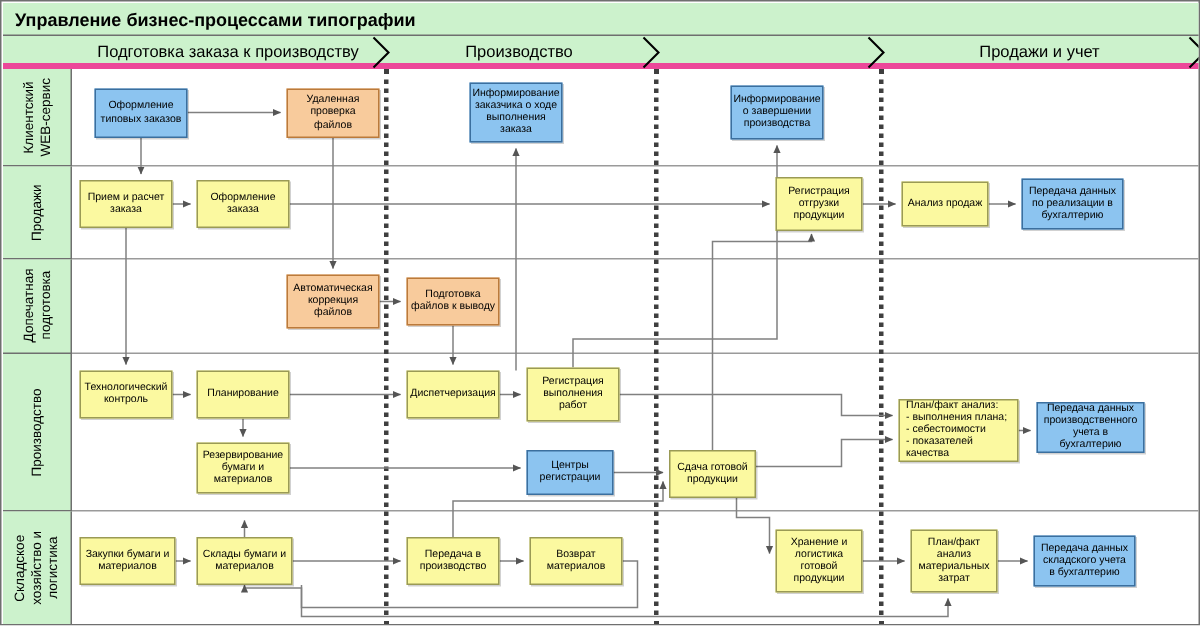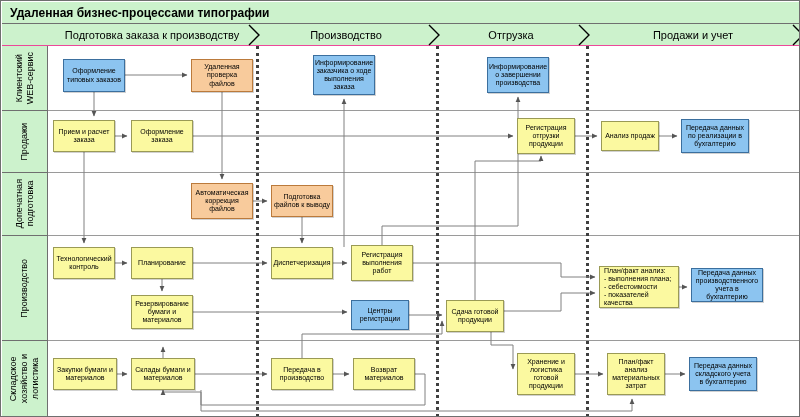--- a/index.html
+++ b/index.html
@@ -13,21 +13,21 @@
     position:absolute;left:1px;top:1px;width:798px;height:22px;
     background:#ccf2cc;border-bottom:1px solid #6f6f6f;box-sizing:border-box;
     display:flex;align-items:center;
   }
   #title-bar .txt{
     font-size:12px;font-weight:bold;color:#000;padding-left:8px;letter-spacing:0;
   }
   
   #phase-band{
     position:absolute;left:1px;top:23px;width:798px;height:22px;
-    background:#ccf2cc;border-bottom:1px solid #ec4899;box-sizing:border-box;
+    background:#ccf2cc;border-bottom:4px solid #ec4899;box-sizing:border-box;
   }
   .phase{
     position:absolute;top:0;height:22px;
     display:flex;align-items:center;justify-content:center;
     font-size:11px;color:#000;box-sizing:border-box;
   }
   .chev{
     position:absolute;top:0;width:14px;height:22px;overflow:hidden;
   }
   .chev svg{display:block;}
@@ -66,37 +66,36 @@
   .node.left  {justify-content:flex-start;text-align:left;padding-left:4px;}
   
   #wires{position:absolute;left:0;top:0;width:800px;height:417px;pointer-events:none;}
 </style>
 </head>
 <body>
 
 <div id="root">
 
   <div id="title-bar">
-    <div class="txt">Удаленная бизнес-процессами типографии</div>
+    <div class="txt">Управление бизнес-процессами типографии</div>
   </div>
 
   <div id="phase-band">
       <div class="phase" style="left: 46px; width: 208px;">Подготовка заказа к производству</div>
       <div class="chev" style="left: 246px;">
         <svg width="14" height="22">
           <path d="M1,1 L11,11 L1,21" fill="none" stroke="#000" stroke-width="1.4"></path>
         </svg>
       </div>
       <div class="phase" style="left: 254px; width: 180px;">Производство</div>
       <div class="chev" style="left: 426px;">
         <svg width="14" height="22">
           <path d="M1,1 L11,11 L1,21" fill="none" stroke="#000" stroke-width="1.4"></path>
         </svg>
       </div>
-      <div class="phase" style="left: 434px; width: 150px;">Отгрузка</div>
       <div class="chev" style="left: 576px;">
         <svg width="14" height="22">
           <path d="M1,1 L11,11 L1,21" fill="none" stroke="#000" stroke-width="1.4"></path>
         </svg>
       </div>
       <div class="phase" style="left: 584px; width: 214px;">Продажи и учет</div>
       <div class="chev" style="left: 790px;">
         <svg width="14" height="22">
           <path d="M1,1 L11,11 L1,21" fill="none" stroke="#000" stroke-width="1.4"></path>
         </svg>

